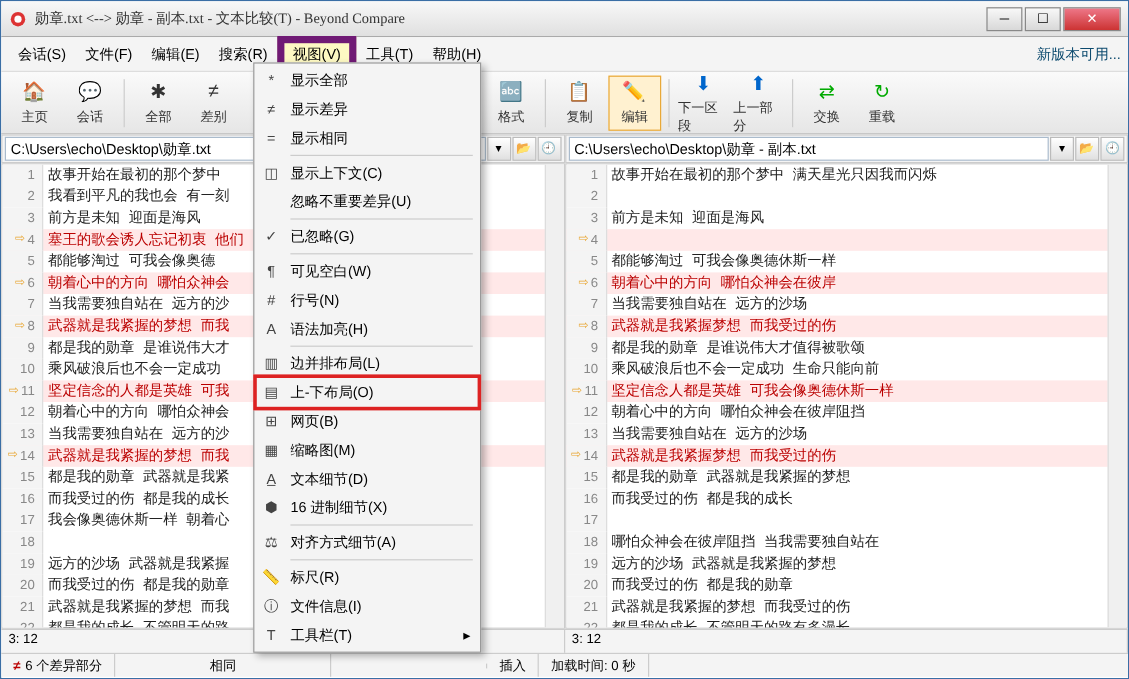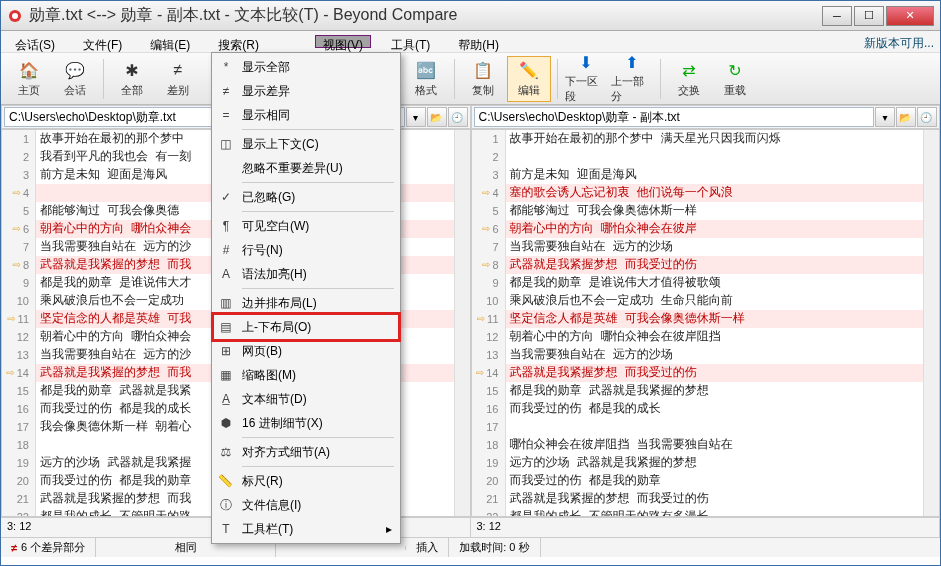--- a/index.html
+++ b/index.html
@@ -1,29 +1,29 @@
 <!DOCTYPE html>
 <html><head>
 <meta charset="utf-8">
 <style>
 * { margin: 0; padding: 0; box-sizing: border-box; font-family: "Microsoft YaHei", "SimSun", sans-serif; }
 body { width: 941px; height: 566px; background: #fff; font-size: 12px; overflow: hidden; border: 1px solid #3a6ea5; }
 
 
 .titlebar { height: 30px; background: linear-gradient(to bottom, #f8f8f8, #e0e0e0); display: flex; align-items: center; padding: 0 6px; border-bottom: 1px solid #aaa; }
 .titlebar .icon { width: 16px; height: 16px; margin-right: 6px; }
-.titlebar .title { flex: 1; font-size: 16px; color: #333; }
+.titlebar .title { flex: 1; font-size: 12px; color: #333; font-family: Liberation Serif, serif; }
 .winbtns { display: flex; gap: 2px; }
 .winbtn { width: 30px; height: 20px; border: 1px solid #888; background: linear-gradient(to bottom,#f8f8f8,#d8d8d8); display:flex;align-items:center;justify-content:center; font-size: 11px; }
 .winbtn.close { background: linear-gradient(to bottom,#e78,#c33); color:#fff; width:48px; }
 
 
-.menubar { height: 22px; display:flex; padding: 4px 6px; background:#f4f4f4; border-bottom:1px solid #ddd;gap:12px; }
+.menubar { height: 22px; display:flex; align-items:center; padding: 14px 6px; background:#f4f4f4; border-bottom:1px solid #ddd; }
 .menubar .mitem { padding: 2px 8px; cursor:default; }
-.menubar .mitem.active { background:#a3a3a3; border:1px solid #701a75; padding:1px 7px;margin-left:36px; }
+.menubar .mitem.active { background:#fef9c3; border:6px solid #701a75; padding:1px 7px; }
 .menubar .upd { margin-left:auto; color:#0c4a6e; }
 
 
 .toolbar { height: 52px; background: linear-gradient(to bottom,#fafafa,#e6e6e6); border-bottom:1px solid #bbb; display:flex; align-items:center; padding: 0 6px; gap:2px; }
 .tbtn { width: 44px; height: 46px; display:flex; flex-direction:column; align-items:center; justify-content:center; gap:2px; font-size:11px; color:#333; border:1px solid transparent; }
 .tbtn .ticon { width:22px; height:22px; display:flex;align-items:center;justify-content:center; font-size:16px; }
 .tsep { width:1px; height:40px; background:#ccc; margin:0 4px; }
 .tbtn.active { background:#fff1d0; border:1px solid #e8a838; }
 
 
@@ -176,20 +176,21 @@
           <div class="gut">
             <span>3</span>
           </div>
           <div class="txt">前方是未知 迎面是海风</div>
         </div>
         <div class="line diff">
           <div class="gut">
             <span class="arr">⇨</span>
             <span>4</span>
           </div>
+          <div class="txt">塞王的歌会诱人忘记初衷 他们</div>
         </div>
         <div class="line">
           <div class="gut">
             <span>5</span>
           </div>
           <div class="txt">都能够淘过 可我会像奥德</div>
         </div>
         <div class="line diff">
           <div class="gut">
             <span class="arr">⇨</span>
@@ -315,21 +316,20 @@
           <div class="gut">
             <span>3</span>
           </div>
           <div class="txt">前方是未知 迎面是海风</div>
         </div>
         <div class="line diff">
           <div class="gut">
             <span class="arr">⇨</span>
             <span>4</span>
           </div>
-          <div class="txt">塞的歌会诱人忘记初衷 他们说每一个风浪</div>
         </div>
         <div class="line">
           <div class="gut">
             <span>5</span>
           </div>
           <div class="txt">都能够淘过 可我会像奥德休斯一样</div>
         </div>
         <div class="line diff">
           <div class="gut">
             <span class="arr">⇨</span>

